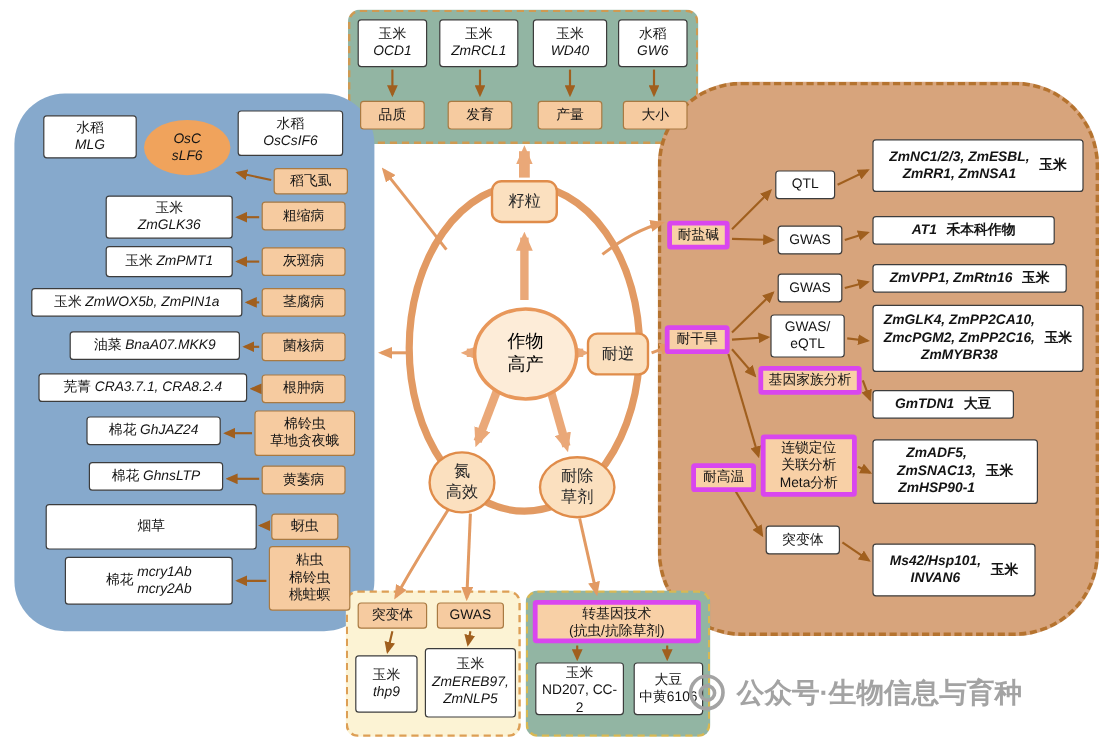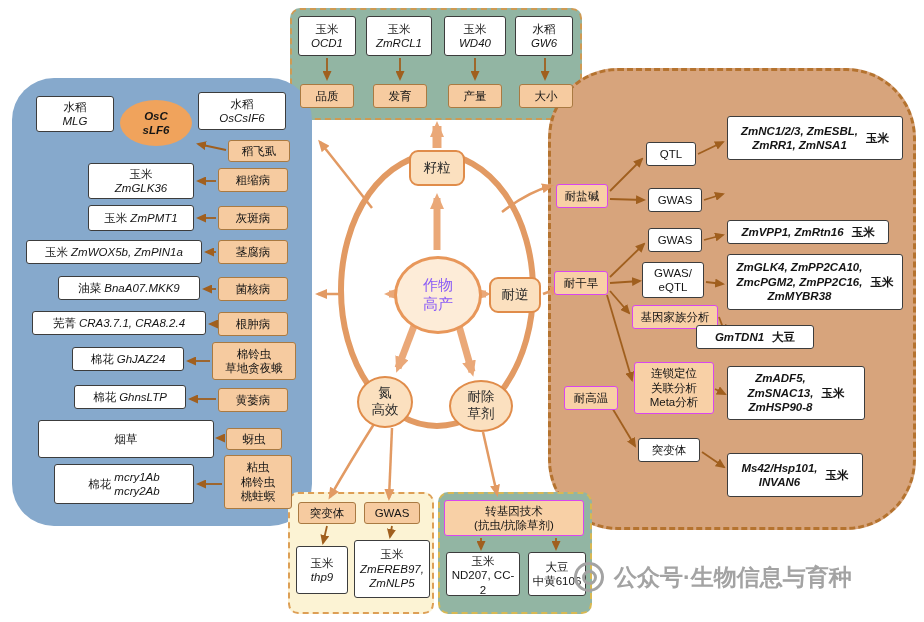--- a/index.html
+++ b/index.html
@@ -11,25 +11,25 @@
   .panel.tan{background:#d7a47c;border:3px dashed #b5732f;border-radius:70px;}
   .panel.yellow{background:#fcf3d4;border:2px dashed #dd9f55;border-radius:10px;}
   .panel.greenBot{background:#92b5a3;border:2px dashed #d8b853;border-radius:10px;}
   svg.connectors{position:absolute;left:0;top:0;z-index:2;pointer-events:none;}
   .box{position:absolute;z-index:3;display:flex;flex-direction:row;flex-wrap:wrap;column-gap:3px;
        align-items:center;justify-content:center;text-align:center;
        font-size:11.5px;line-height:1.25;color:#141414;box-sizing:border-box;padding:1px 3px;}
   .stack{flex-direction:column;}
   .white{background:#ffffff;border:1px solid #3c3c3c;border-radius:3px;}
   .orangeb{background:#f6cba0;border:1px solid #a97a42;border-radius:3px;}
-  .peachb{background:#f8d0a6;border:1px solid #d946ef;border-radius:3px;}
-  .ovalOrange{background:#f0a35c;border:none;border-radius:50%;font-weight:bold;}
+  .peachb{background:#f8d0a6;border:4px solid #d946ef;border-radius:3px;}
+  .ovalOrange{background:#f0a35c;border:none;border-radius:50%;}
   .hub{background:#fbe0bf;border:2px solid #e08c4a;border-radius:9px;font-size:13.5px;color:#2b2b2b;}
   .hub.round{border-radius:50%;}
-  .center-oval{background:#fdecd8;border:3px solid #e8975a;border-radius:50%;font-size:15px;color:#8b5cf6;}
+  .center-oval{background:#fdecd8;border:3px solid #e8975a;border-radius:50%;font-size:15px;color:#000000;}
   .lbl{white-space:pre-line;}
   .species{white-space:pre-line;}
   .gene{font-style:italic;white-space:pre-line;text-align:center;}
   .res{column-gap:8px;font-weight:bold;}
   .watermark{position:absolute;z-index:5;display:flex;gap:10px;
              color:#a3a3a3;font-size:23px;font-weight:bold;}
   .lens{width:24px;height:24px;border:3px solid #a3a3a3;border-radius:50%;
         display:flex;align-items:center;justify-content:center;flex:0 0 auto;}
   .lens-inner{width:9px;height:9px;border:3px solid #a3a3a3;border-radius:50%;}
 </style>
@@ -238,21 +238,21 @@
 棉铃虫
 桃蛀螟</span>
     </div>
 
   <div class="box peachb" style="left:556px;top:184px;width:52px;height:24px">
       <span class="lbl">耐盐碱</span>
     </div>
   <div class="box peachb" style="left:554px;top:271px;width:54px;height:24px">
       <span class="lbl">耐干旱</span>
     </div>
-  <div class="box peachb" style="left:564px;top:386px;width:54px;height:24px">
+  <div class="box peachb" style="left:576px;top:386px;width:54px;height:24px">
       <span class="lbl">耐高温</span>
     </div>
 
   <div class="box white" style="left:646px;top:142px;width:50px;height:24px">
       <span class="lbl">QTL</span>
     </div>
   <div class="box white" style="left:648px;top:188px;width:54px;height:24px">
       <span class="lbl">GWAS</span>
     </div>
   <div class="box white" style="left:648px;top:228px;width:54px;height:24px">
@@ -272,38 +272,42 @@
     </div>
   <div class="box white" style="left:638px;top:438px;width:62px;height:24px">
       <span class="lbl">突变体</span>
     </div>
 
   <div class="box white res" style="left:727px;top:116px;width:176px;height:44px">
     <span class="gene">ZmNC1/2/3, ZmESBL,
 ZmRR1, ZmNSA1</span>
     <span class="species">玉米</span>
   </div>
+  <div class="box white res" style="left:727px;top:180px;width:152px;height:24px">
+    <span class="gene">AT1</span>
+    <span class="species">禾本科作物</span>
+  </div>
   <div class="box white res" style="left:727px;top:220px;width:162px;height:24px">
     <span class="gene">ZmVPP1, ZmRtn16</span>
     <span class="species">玉米</span>
   </div>
   <div class="box white res" style="left:727px;top:254px;width:176px;height:56px">
     <span class="gene">ZmGLK4, ZmPP2CA10,
 ZmcPGM2, ZmPP2C16,
 ZmMYBR38</span>
     <span class="species">玉米</span>
   </div>
-  <div class="box white res" style="left:696px;top:325px;width:118px;height:24px">
+  <div class="box white res" style="left:727px;top:325px;width:118px;height:24px">
     <span class="gene">GmTDN1</span>
     <span class="species">大豆</span>
   </div>
   <div class="box white res" style="left:727px;top:366px;width:138px;height:54px">
     <span class="gene">ZmADF5,
 ZmSNAC13,
-ZmHSP90-8</span>
+ZmHSP90-1</span>
     <span class="species">玉米</span>
   </div>
   <div class="box white res" style="left:727px;top:453px;width:136px;height:44px">
     <span class="gene">Ms42/Hsp101,
 INVAN6</span>
     <span class="species">玉米</span>
   </div>
 
   <div class="box center-oval" style="left:394px;top:256px;width:88px;height:78px">
       <span class="lbl">作物

